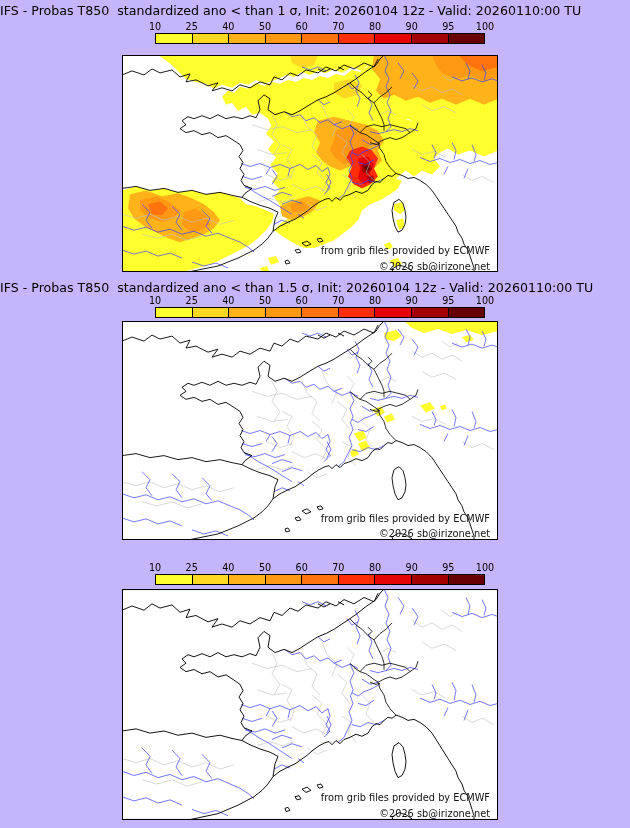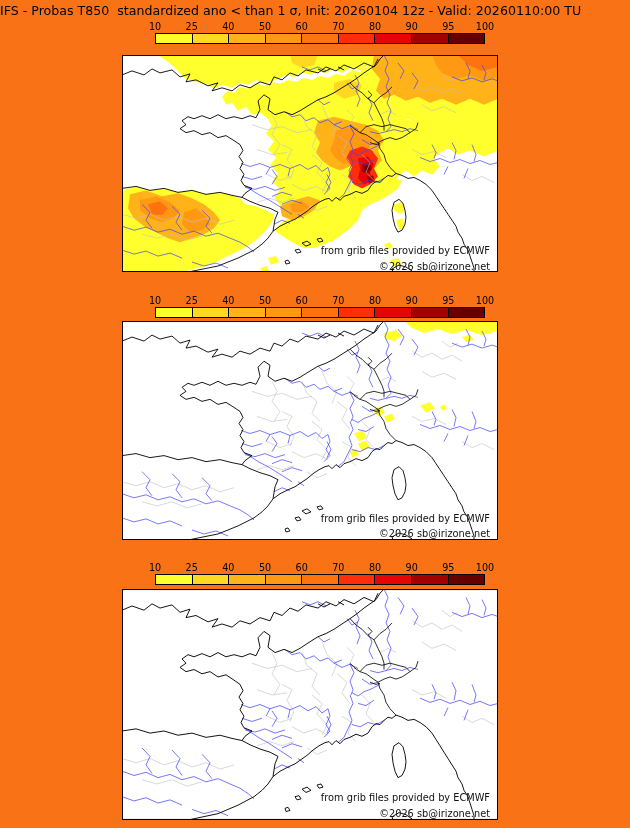--- a/index.html
+++ b/index.html
@@ -1,16 +1,16 @@
 <!DOCTYPE html>
 <html><head>
 <meta charset="utf-8">
 <style>
   html,body{margin:0;padding:0;background:#fff;}
-  #canvas{position:relative;width:630px;height:828px;background:#f97316;
+  #canvas{position:relative;width:630px;height:828px;background:#c4b5fd;
           font-family:"DejaVu Sans","Liberation Sans",sans-serif;color:#000;overflow:hidden;}
   .ptitle{position:absolute;left:0;width:524px;text-align:center;font-size:12.6px;
           white-space:pre;letter-spacing:0;}
   .cbar{position:absolute;left:155px;width:330px;}
   .cbar-ticks{position:relative;height:11px;font-size:9.6px;}
   .cbar-tick{position:absolute;top:0;transform:translateX(-50%);line-height:11px;}
   .cbar-bar{display:flex;height:11px;margin-top:1px;border:1px solid #000;box-sizing:border-box;}
   .cbar-seg{flex:1;border-left:1px solid #000;}
   .cbar-seg:first-child{border-left:none;}
   svg.map{position:absolute;left:122px;background:#ffffff;}
@@ -106,20 +106,21 @@
       <path class="p6" d="M236,104 L246,102 252,110 248,118 250,126 242,130 236,124 238,114 Z"></path>
       <path class="p7" d="M240,110 L247,108 250,114 246,120 240,117 Z M245,122 L251,121 253,127 247,129 Z"></path>
       <path class="p8" d="M242,112 L246,111 248,115 244,117 Z"></path>
     </g>
     <use href="#basemap"></use>
     <text class="credit" x="368" y="200" text-anchor="end">from grib files provided by ECMWF</text>
     <text class="credit" x="368" y="215.5" text-anchor="end">©2026 sb@irizone.net</text>
     <rect class="frame" x="0.5" y="0.5" width="375" height="217"></rect>
   </svg>
 
+  <div class="ptitle" style="top:280px">IFS - Probas T850  standardized ano &lt; than 1.5 σ, Init: 20260104 12z - Valid: 20260110:00 TU</div>
   <div class="cbar" style="top:295px">
     <div class="cbar-ticks">
         <span class="cbar-tick" style="left: 0px;">10</span>
         <span class="cbar-tick" style="left: 36.6667px;">25</span>
         <span class="cbar-tick" style="left: 73.3333px;">40</span>
         <span class="cbar-tick" style="left: 110px;">50</span>
         <span class="cbar-tick" style="left: 146.667px;">60</span>
         <span class="cbar-tick" style="left: 183.333px;">70</span>
         <span class="cbar-tick" style="left: 220px;">80</span>
         <span class="cbar-tick" style="left: 256.667px;">90</span>

